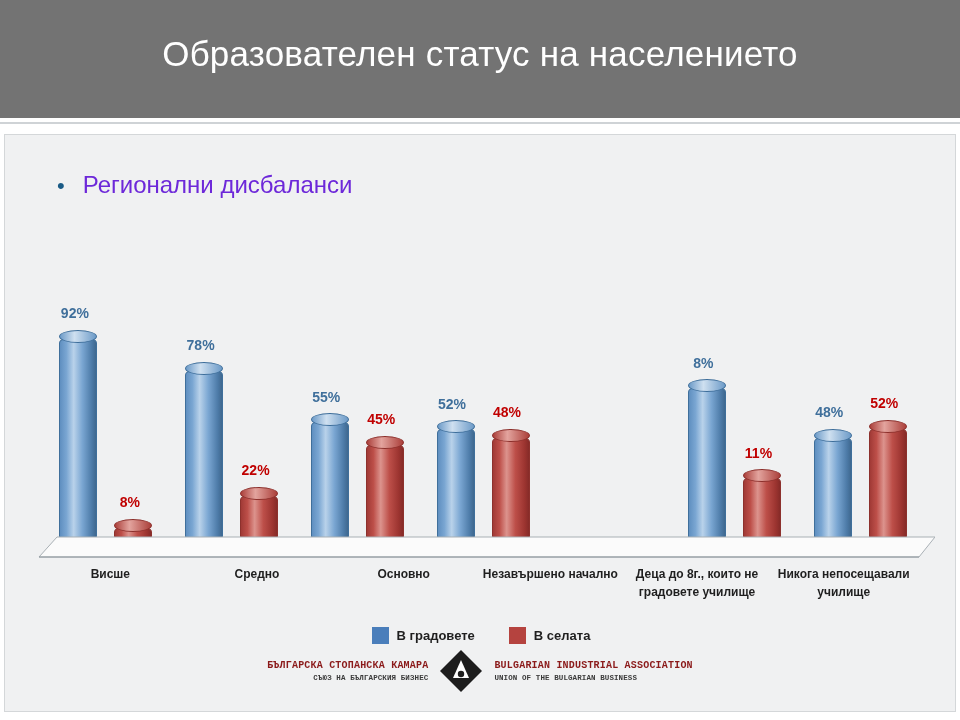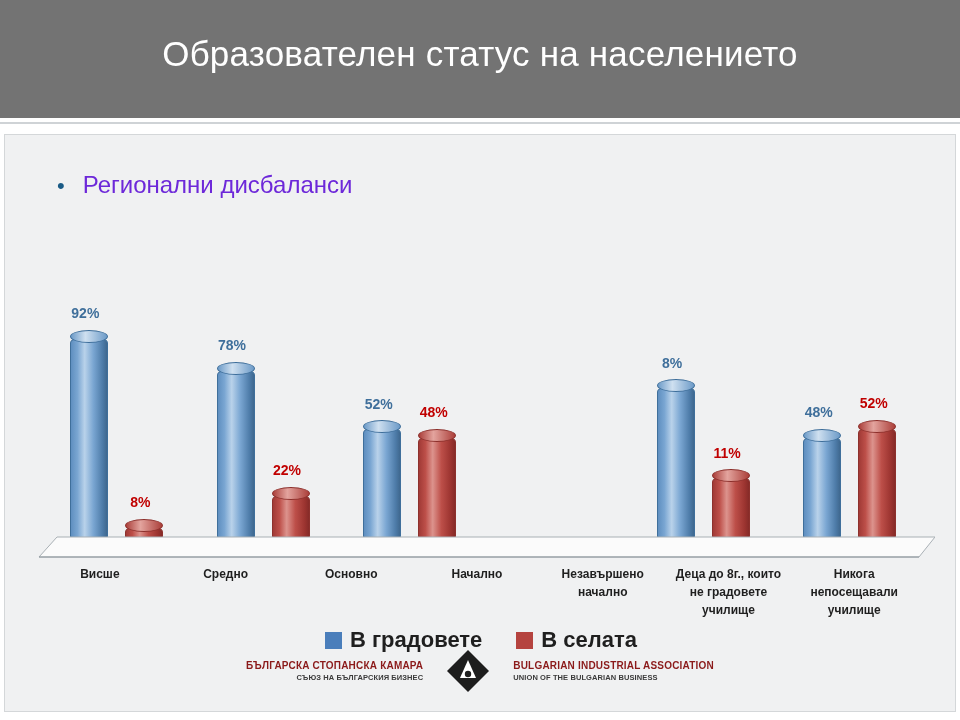--- a/index.html
+++ b/index.html
@@ -170,32 +170,32 @@
     position: absolute;
     left: 0; top: 492px;
     width: 952px;
     display: flex;
     justify-content: center;
     align-items: center;
     gap: 34px;
   }
   .legend-item { display: flex; align-items: center; gap: 8px; }
   .legend-swatch { width: 17px; height: 17px; display: inline-block; }
-  .legend-label { font-size: 22px; font-weight: bold; color: #1f1f1f; }
+  .legend-label { font-size: 13px; font-weight: bold; color: #1f1f1f; }
 
   
   .footer-logo {
     position: absolute;
     left: 0; top: 648px;
     width: 960px;
     display: flex;
     justify-content: center;
     align-items: center;
   }
-  .logo-inner { display: flex; align-items: center; gap: 22px; }
+  .logo-inner { display: flex; align-items: center; gap: 10px; font-family: Liberation Mono, monospace; }
   .logo-text-left, .logo-text-right {
     font-size: 10px; font-weight: bold; color: #8b1a1a;
     line-height: 1.35; letter-spacing: 0.2px;
   }
   .logo-text-left { text-align: right; }
   .logo-text-right { text-align: left; }
   .logo-sub { color: #3a3a3a; font-size: 7.5px; letter-spacing: 0.1px; }
   .logo-mark { width: 46px; height: 46px; }
 </style>
 </head>
@@ -243,20 +243,34 @@
                 </div>
             </div>
             <div class="bar-wrap">
               <div class="value-label red" style="bottom:65px">22%</div>
               <div class="bar red" style="height:50px">
                   <span class="cap"></span>
                 </div>
             </div>
           </div>
 
+          <div class="group">
+            <div class="bar-wrap">
+              <div class="value-label blue" style="bottom:138px">55%</div>
+              <div class="bar blue" style="height:124px">
+                  <span class="cap"></span>
+                </div>
+            </div>
+            <div class="bar-wrap">
+              <div class="value-label red" style="bottom:116px">45%</div>
+              <div class="bar red" style="height:101px">
+                  <span class="cap"></span>
+                </div>
+            </div>
+          </div>
 
           <div class="group">
             <div class="bar-wrap">
               <div class="value-label blue" style="bottom:131px">52%</div>
               <div class="bar blue" style="height:117px">
                   <span class="cap"></span>
                 </div>
             </div>
             <div class="bar-wrap">
               <div class="value-label red" style="bottom:123px">48%</div>
@@ -306,21 +320,20 @@
         <svg width="900" height="28" viewBox="0 0 900 28">
           <polygon points="22,2 900,2 884,22 4,22" fill="#fbfbfb" stroke="#a9b0b5" stroke-width="1"></polygon>
           <line x1="4" y1="22" x2="884" y2="22" stroke="#8d969c" stroke-width="1"></line>
         </svg>
       </div>
 
       <div class="cats">
         <div class="cat">Висше</div>
         <div class="cat">Средно</div>
         <div class="cat">Основно</div>
-        <div class="cat">Начално</div>
         <div class="cat">Незавършено начално</div>
         <div class="cat">Деца до 8г., които не градовете училище</div>
         <div class="cat">Никога непосещавали училище</div>
       </div>
 
     </div>
 
     <div class="legend">
       <div class="legend-item">
         <span class="legend-swatch" style="background:#4a7ebb"></span>

